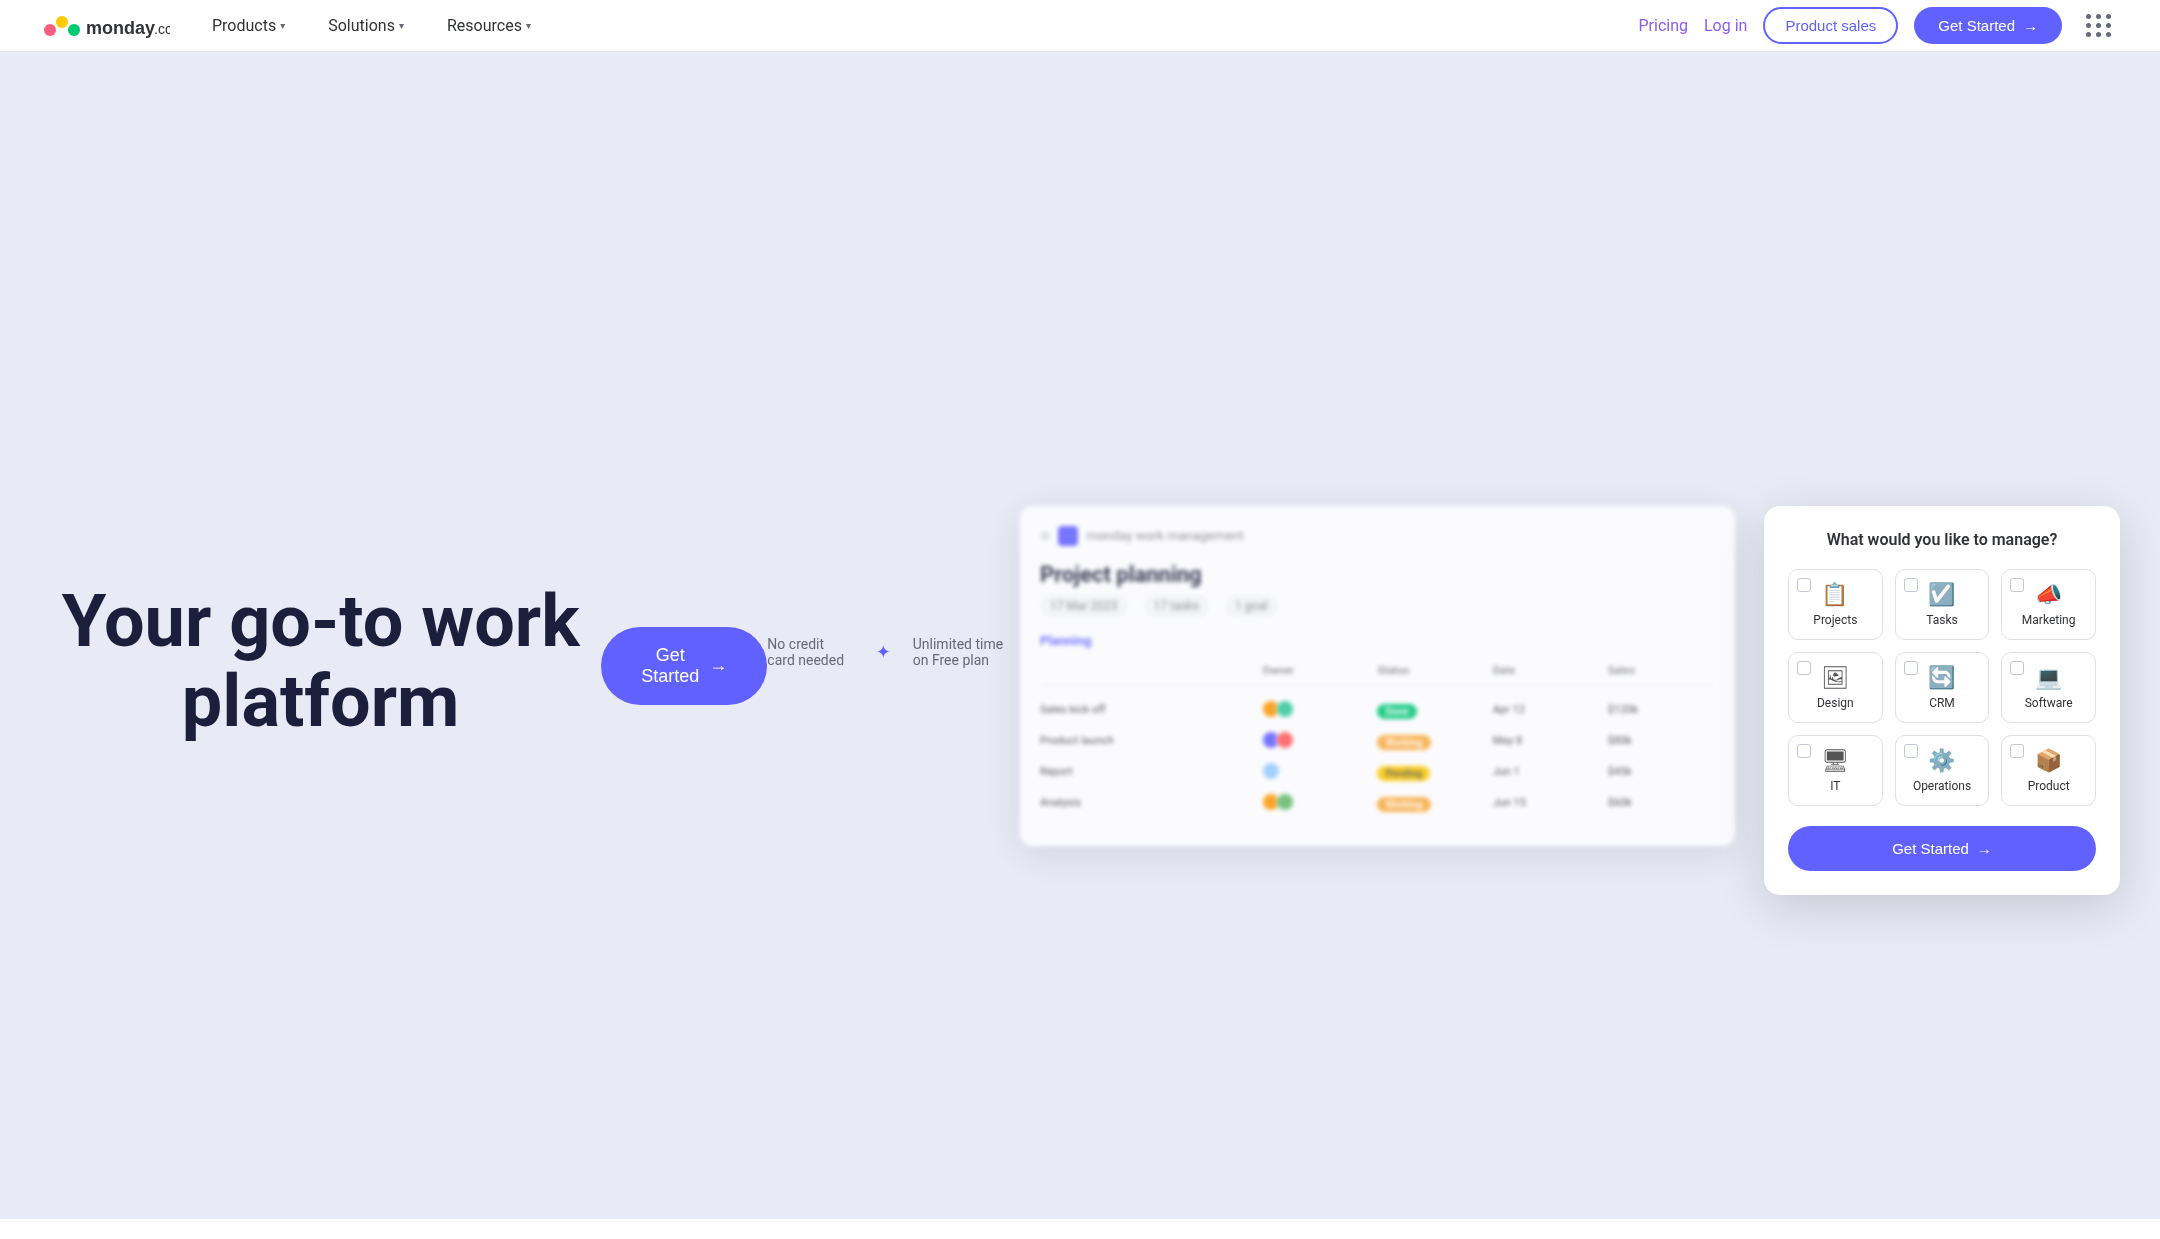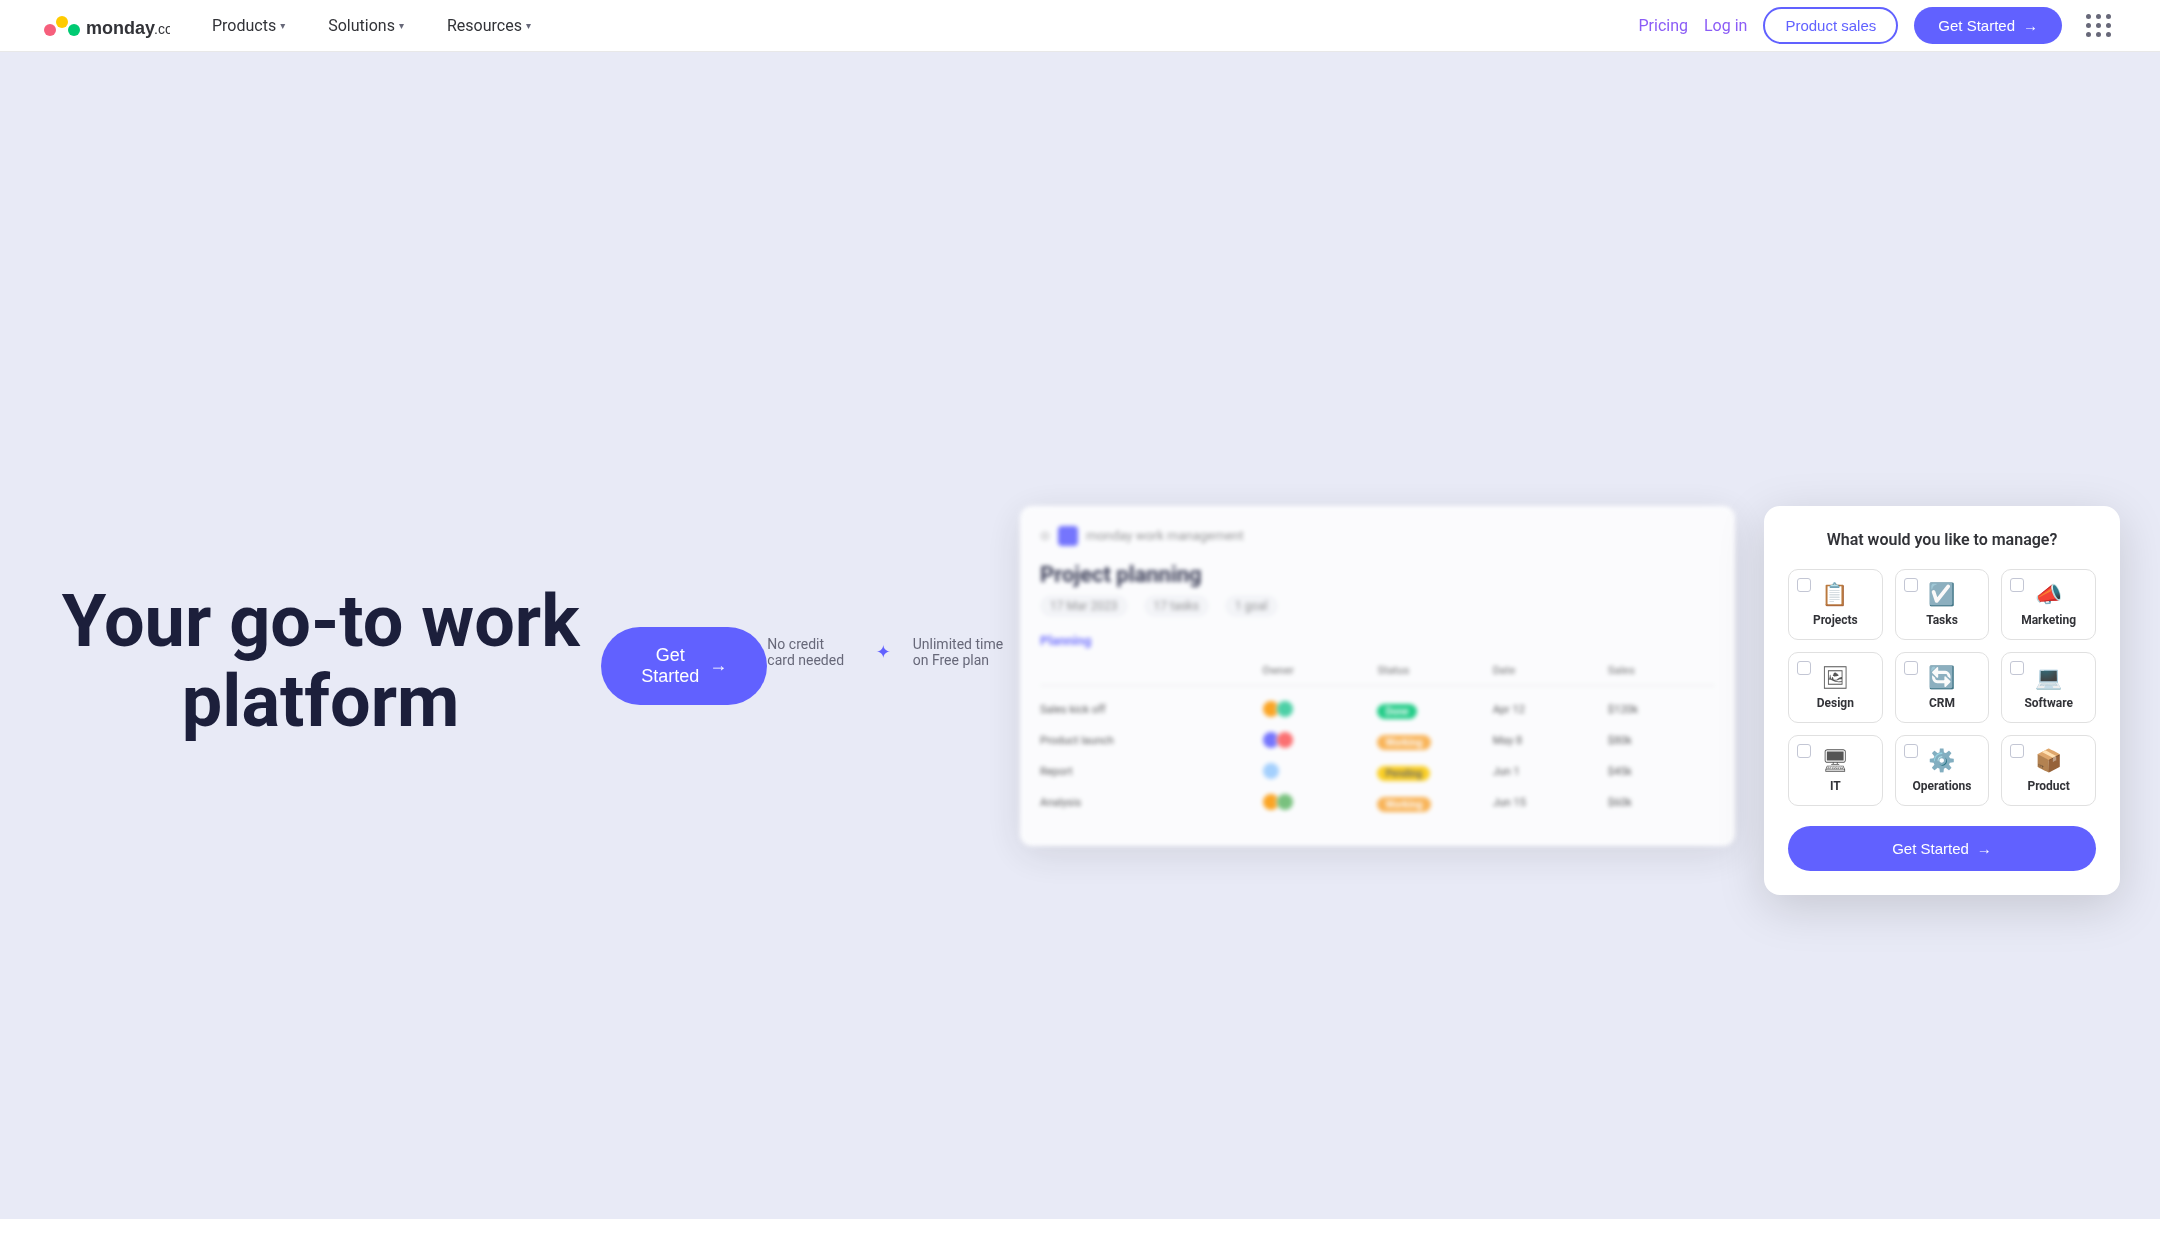--- a/index.html
+++ b/index.html
@@ -98,21 +98,21 @@
       box-shadow: 0 12px 48px rgba(0,0,0,0.15); padding: 24px;
     }
     .manage-title { font-size: 16px; color: #323338; font-weight: 600; text-align: center; margin-bottom: 20px; }
     .manage-grid { display: grid; grid-template-columns: repeat(3, 1fr); gap: 12px; margin-bottom: 20px; }
     .manage-item {
       display: flex; flex-direction: column; align-items: center; gap: 6px;
       padding: 12px 8px; border: 1.5px solid #e0e0e0; border-radius: 10px;
       cursor: pointer; transition: border-color 0.2s;
     }
     .manage-item-icon { font-size: 22px; color: #555; }
-    .manage-item-label { font-size: 12px; color: #323338; font-weight: 700; }
+    .manage-item-label { font-size: 12px; color: #323338; font-weight: 400; }
     .manage-checkbox { width: 14px; height: 14px; border: 1.5px solid #c3c6d4; border-radius: 3px; position: absolute; top: 8px; left: 8px; }
     .manage-item { position: relative; }
     .btn-manage-start {
       width: 100%; background: #6161ff; color: #fff; border: none;
       padding: 14px; border-radius: 40px; font-size: 15px; cursor: pointer;
       display: flex; align-items: center; justify-content: center; gap: 8px;
     }
 
     
     .monday-logo-svg { display: flex; align-items: center; }

